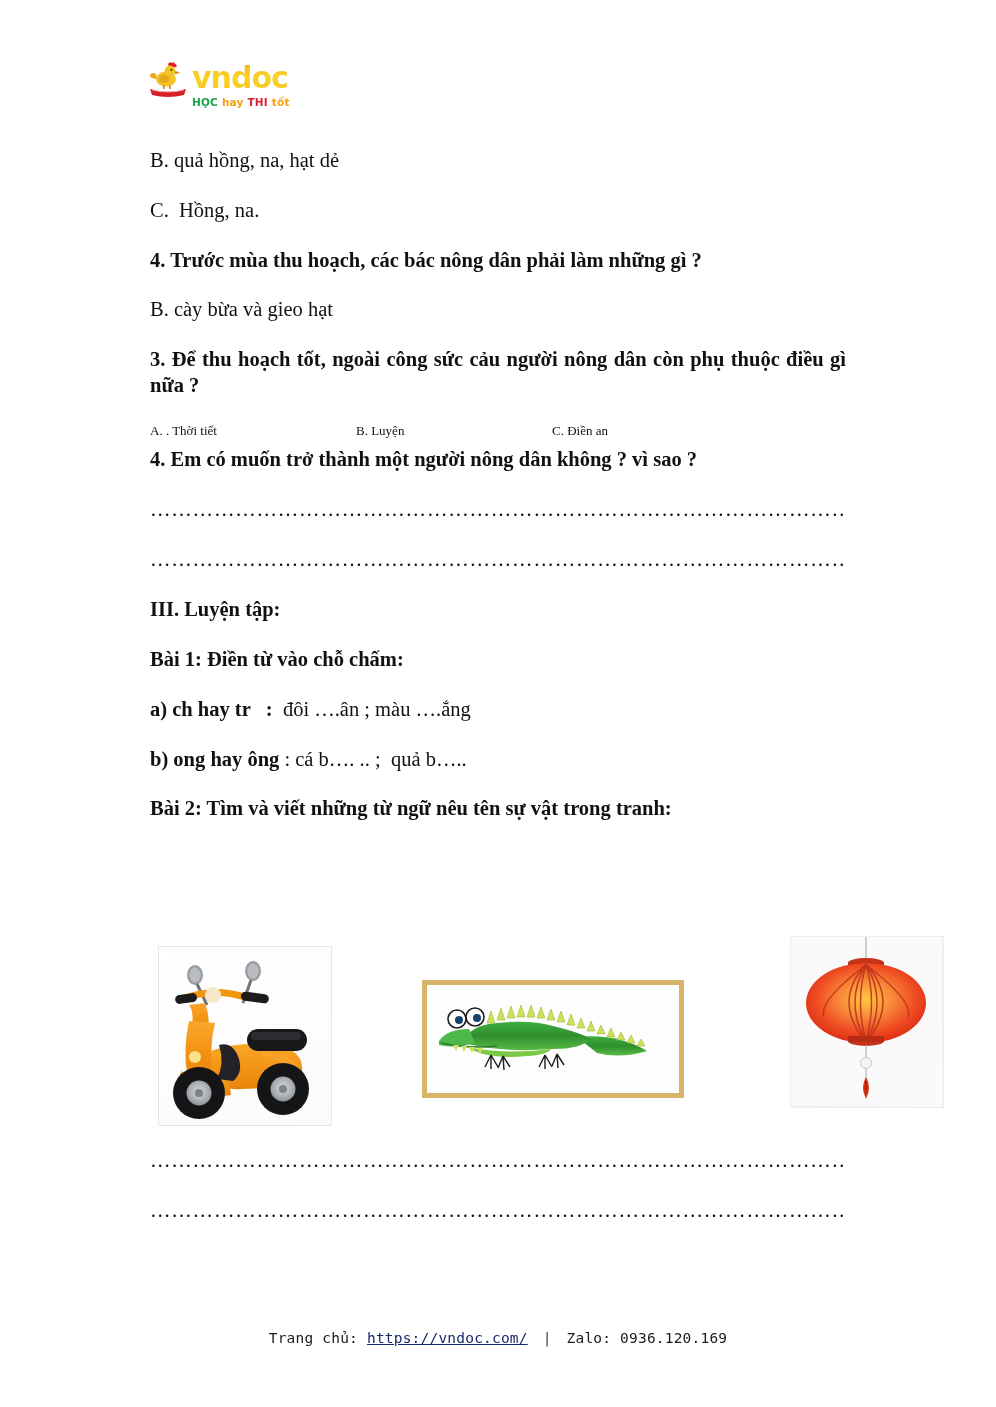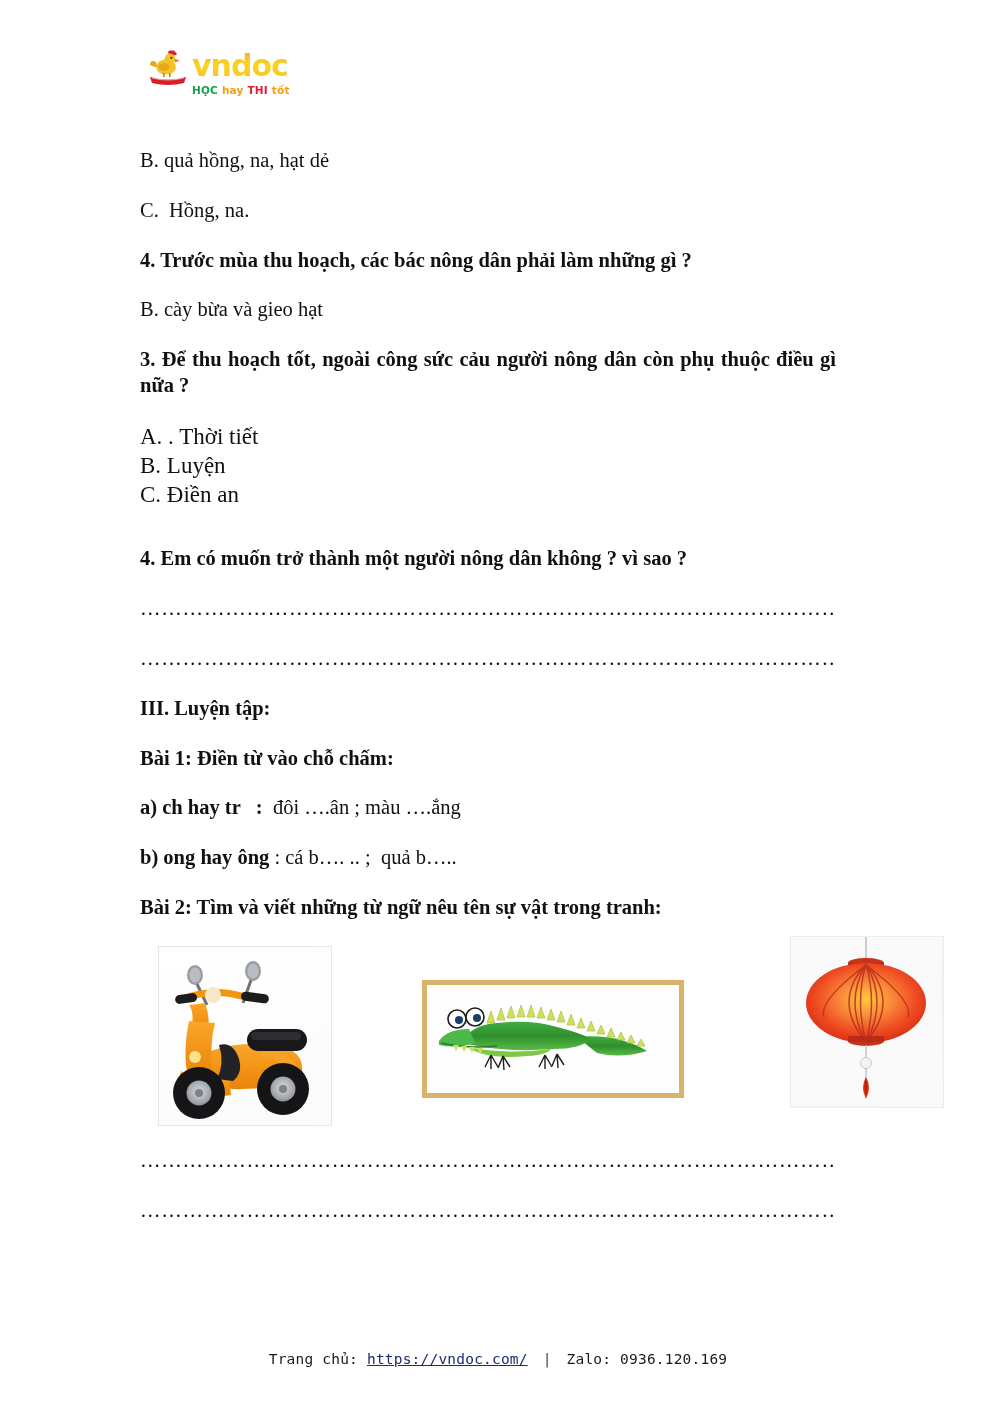--- a/index.html
+++ b/index.html
@@ -20,21 +20,21 @@
     position: relative;
     width: 996px;
     height: 1407px;
     background: #fff;
   }
 
   
   .header {
     position: absolute;
     left: 148px;
-    top: 48px;
+    top: 60px;
     height: 56px;
     display: flex;
     align-items: flex-start;
     text-align: center;
   }
   .logo-wrap {
     display: flex;
     flex-direction: column;
     align-items: flex-start;
     position: relative;
@@ -73,45 +73,44 @@
     white-space: nowrap;
   }
   .tag-hoc { color: #16a34a; }
   .tag-hay { color: #f59e0b; }
   .tag-thi { color: #e11d2e; }
   .tag-tot { color: #f59e0b; }
 
   
   .doc {
     position: absolute;
-    left: 140px;
+    left: 150px;
     top: 148px;
     width: 696px;
   }
   .line {
     font-size: 20.5px;
     line-height: 1.26;
     margin: 0 0 24px 0;
     color: #111;
     white-space: pre-wrap;
   }
   .line.bold {
     font-weight: bold;
   }
   .line.justify {
     text-align: justify;
     text-align-last: left;
     margin-bottom: 24px;
   }
   .opt-row {
-    font-size: 23px;
+    font-size: 13px;
     line-height: 1.26;
-    margin: 0 0 36px 0;
+    margin: 0 0 8px 0;
     display: flex;
-    flex-direction: column;
   }
   .opt-row .c1 { width: 206px; flex: none; }
   .opt-row .c2 { width: 196px; flex: none; }
   .opt-row .c3 { flex: none; }
 
   .dots {
     font-size: 20.5px;
     line-height: 1.2;
     letter-spacing: 0.8px;
     margin: 0 0 28px 0;
@@ -170,21 +169,20 @@
   .footer {
     position: absolute;
     left: 0;
     top: 1330px;
     width: 996px;
     text-align: center;
     font-family: "DejaVu Sans Mono", monospace;
     font-size: 14.5px;
     color: #1a1a1a;
     letter-spacing: 0.2px;
-    margin-top: 21px;
   }
   .footer .sep { padding: 0 6px; color: #444; }
   .footer a, .footer .link {
     color: #1b2a6b;
     text-decoration: underline;
   }
 </style>
 </head>
 <body>
 

